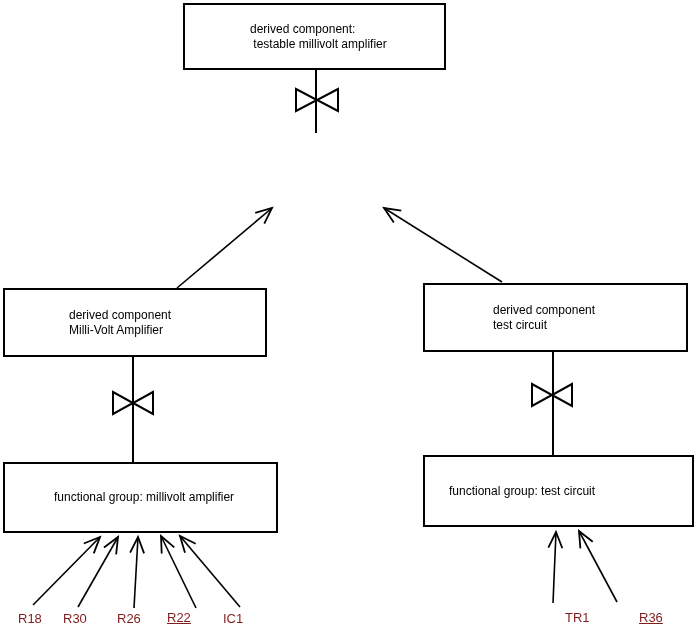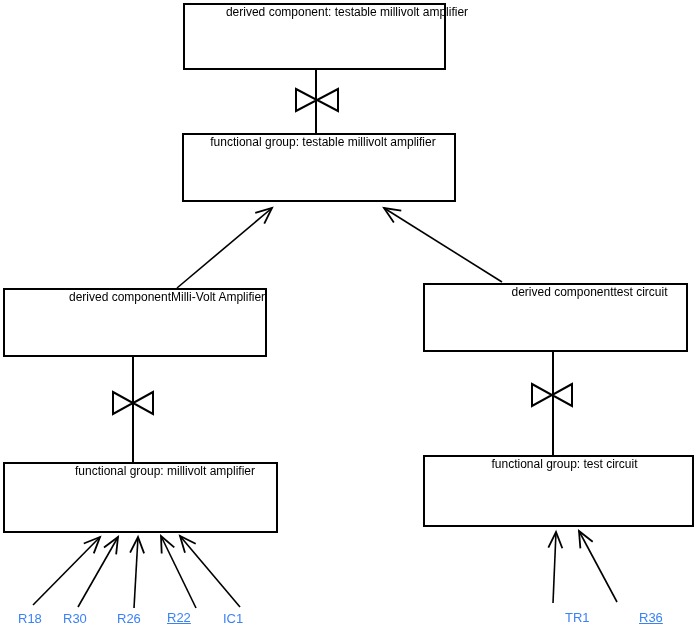--- a/index.html
+++ b/index.html
@@ -17,40 +17,40 @@
   }
   #edges {
     position: absolute; left: 0; top: 0;
   }
   .node {
     position: absolute;
     box-sizing: border-box;
     border: 2px solid #000000;
     background: #ffffff;
     display: flex;
-    flex-direction: row;
+    flex-direction: column;
     justify-content: center;
     font-size: 12px;
     line-height: 15px;
     color: #000000;
   }
   .node .ln { white-space: pre; }
   .leaf {
     position: absolute;
     font-size: 13px;
-    color: #3b82f6;
+    color: #7f1d1d;
     white-space: nowrap;
   }
   
   #n-top-derived      { left: 183px; top: 3px;   width: 263px; height: 67px; padding-left: 65px; }
   #n-top-functional   { left: 182px; top: 133px; width: 274px; height: 69px; padding-left: 8px; }
   #n-left-derived     { left: 3px;   top: 288px; width: 264px; height: 69px; padding-left: 64px; }
   #n-left-functional  { left: 3px;   top: 462px; width: 275px; height: 71px; padding-left: 49px; }
   #n-right-derived    { left: 423px; top: 283px; width: 265px; height: 69px; padding-left: 68px; }
-  #n-right-functional { left: 423px; top: 455px; width: 271px; height: 72px; padding-left: 12px; }
+  #n-right-functional { left: 423px; top: 455px; width: 271px; height: 72px; padding-left: 24px; }
   
   #lf-r18 { left: 18px;  top: 611px; }
   #lf-r30 { left: 63px;  top: 611px; }
   #lf-r26 { left: 117px; top: 611px; }
   #lf-r22 { left: 167px; top: 610px; text-decoration: underline; }
   #lf-ic1 { left: 223px; top: 611px; }
   #lf-tr1 { left: 541px; top: 610px; margin-left: 24px; }
   #lf-r36 { left: 639px; top: 610px; text-decoration: underline; }
 </style>
 </head>
@@ -84,23 +84,20 @@
 
     <line x1="553" y1="603" x2="556" y2="532" stroke="#000000" stroke-width="1.6" marker-end="url(#openArrow)"></line>
     <line x1="617" y1="602" x2="579" y2="531" stroke="#000000" stroke-width="1.6" marker-end="url(#openArrow)"></line>
   </svg>
 
   <div class="node" id="n-top-derived">
     <div class="ln">derived component:</div>
     <div class="ln"> testable millivolt amplifier</div>
   </div>
 
-  <div class="node" id="n-top-functional">
-    <div class="ln">functional group: testable millivolt amplifier</div>
-  </div>
 
   <div class="node" id="n-left-derived">
     <div class="ln">derived component</div>
     <div class="ln">Milli-Volt Amplifier</div>
   </div>
 
   <div class="node" id="n-left-functional">
     <div class="ln">functional group: millivolt amplifier</div>
   </div>
 

